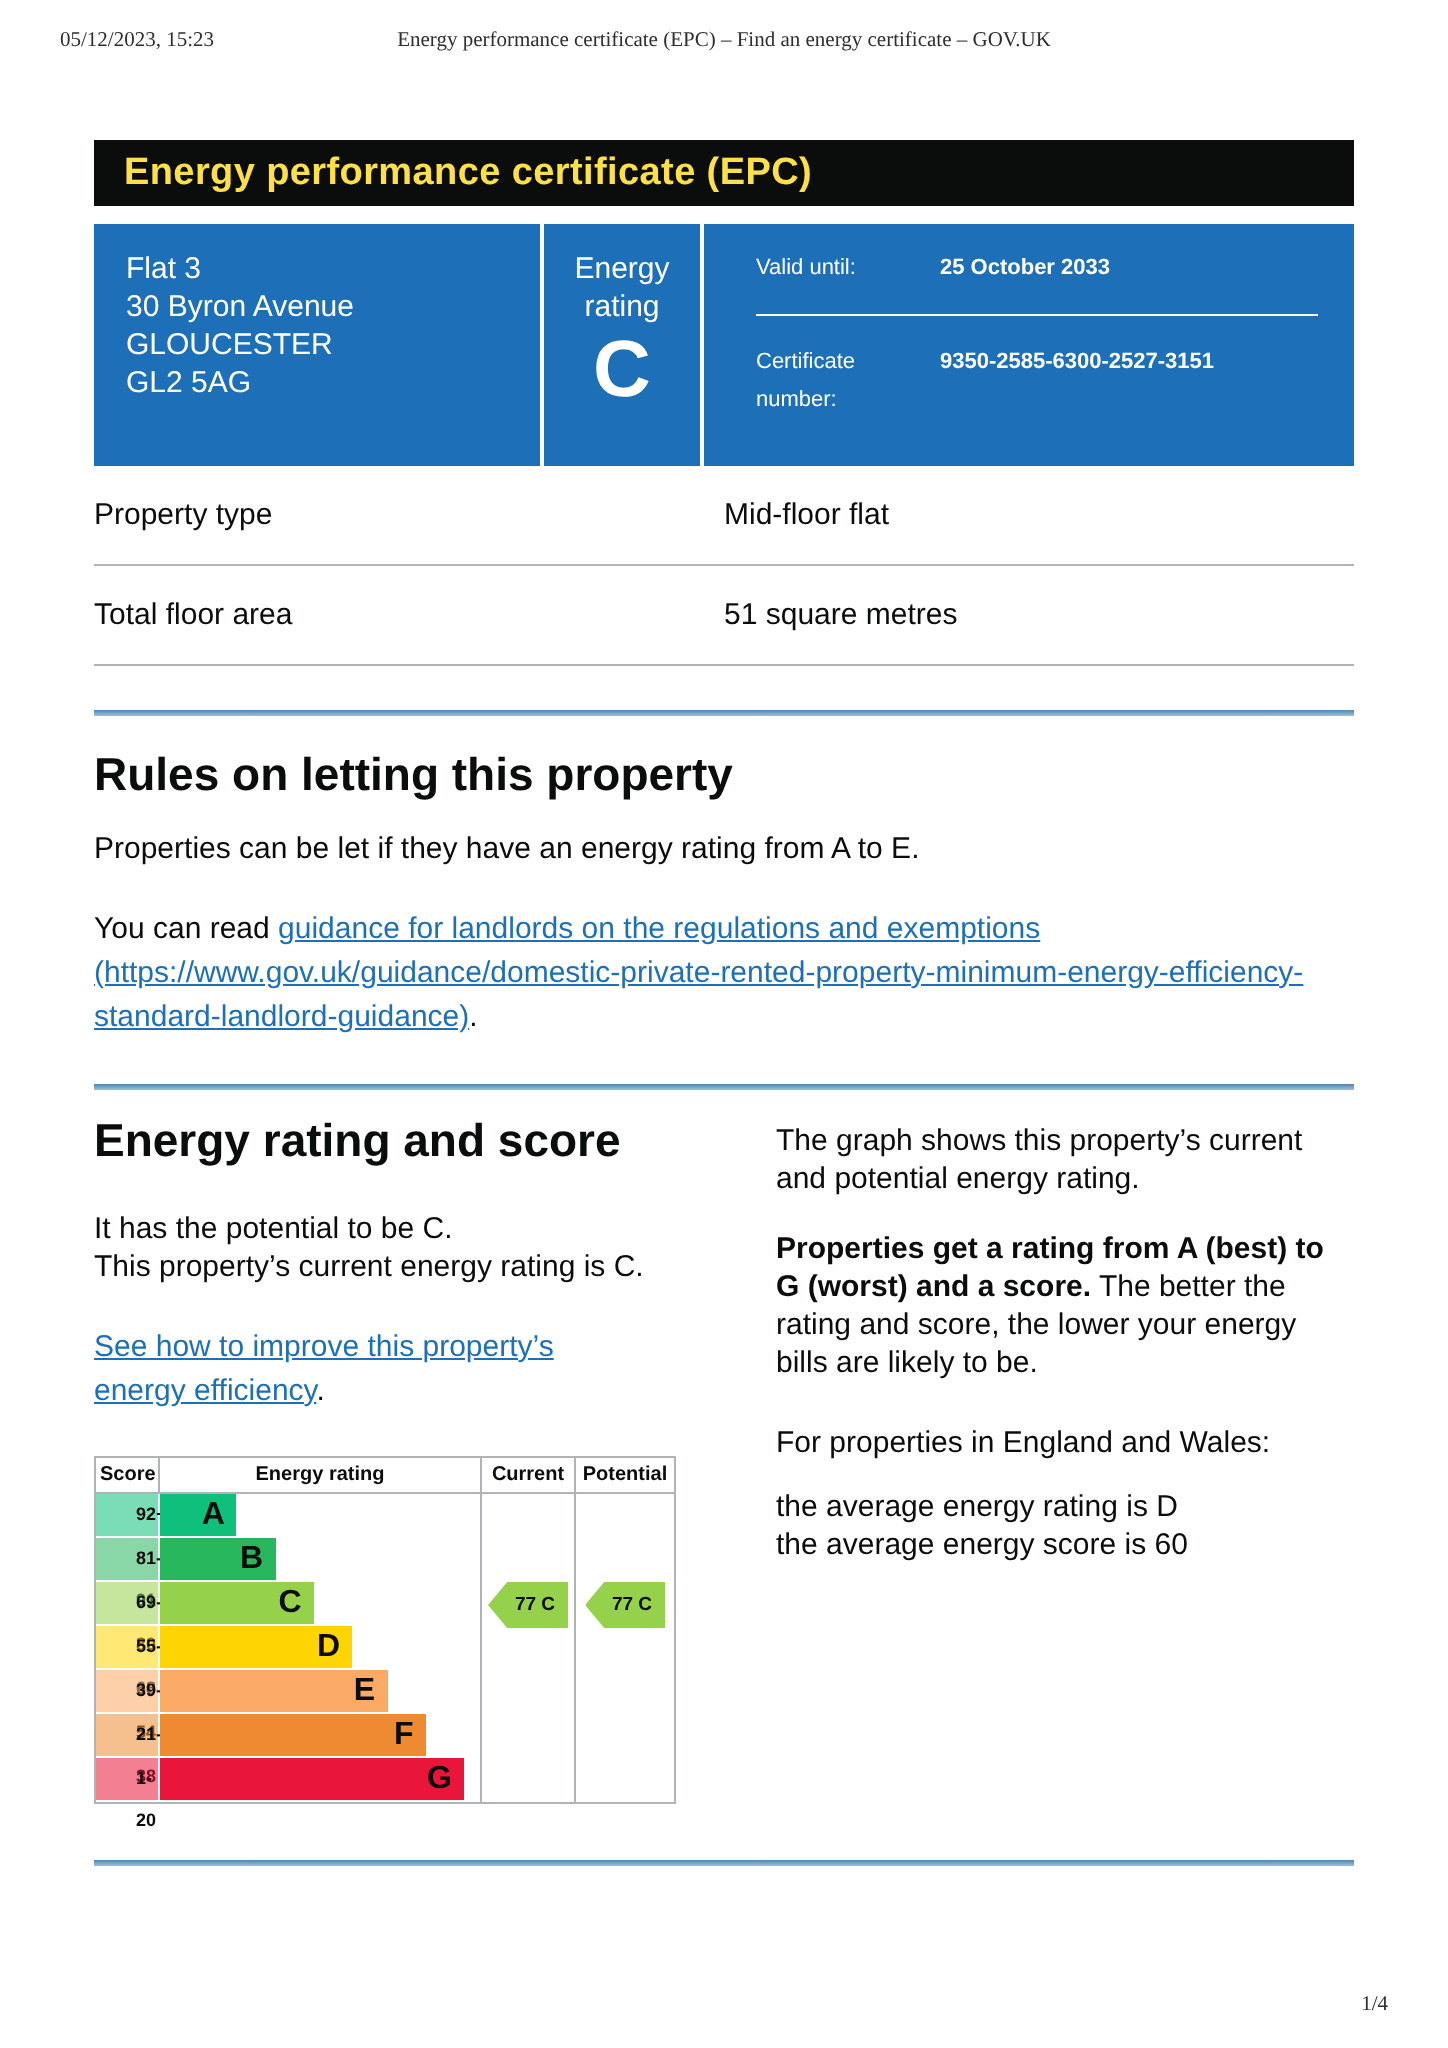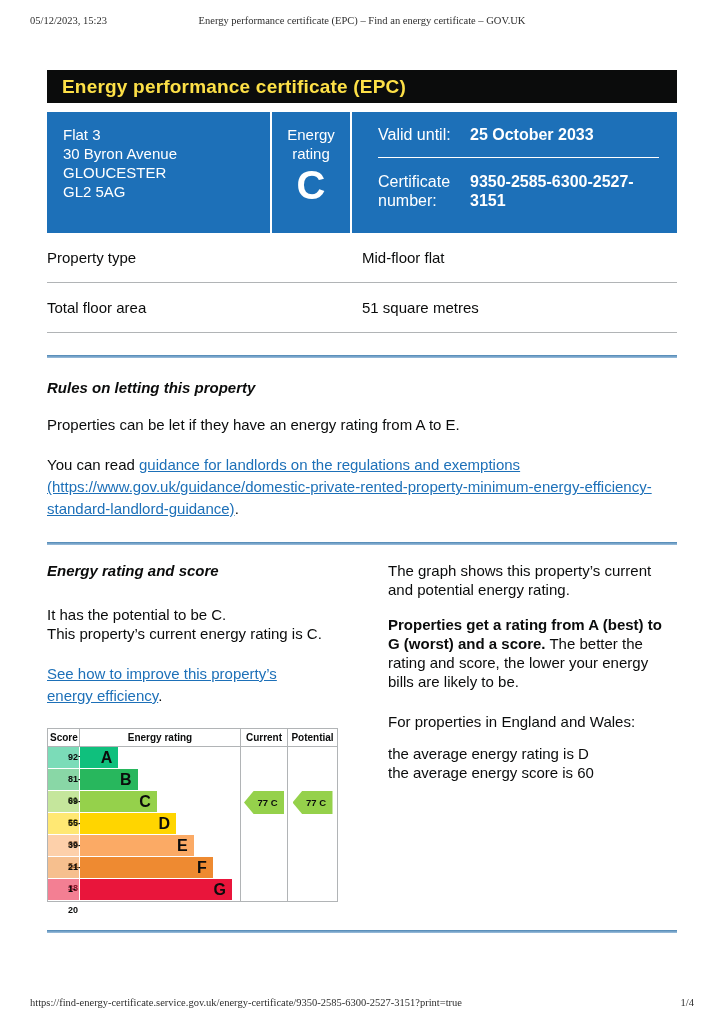--- a/index.html
+++ b/index.html
@@ -27,32 +27,32 @@
   }
 
   .panel { margin-top:9px; display:flex; background:#1d70b8; color:#fff; height:121px; }
   .panel-address { width:223px; padding:13px 16px; font-size:15px; line-height:19px;border-radius:18px; }
   .panel-rating {
     width:82px; border-left:2px solid #fff; border-right:2px solid #fff;
     text-align:center; padding-top:13px;
   }
   .panel-rating .rl { font-size:15px; line-height:19px; }
   .panel-rating .rv { font-size:40px; line-height:42px; font-weight:bold; margin-top:1px; }
-  .panel-validity { flex:1; padding:13px 18px 0 26px; font-size:16px; line-height:19px; }
+  .panel-validity { flex:1; padding:13px 18px 0 26px; font-size:11px; line-height:19px; }
   .vrow { display:flex; }
   .vlabel { width:92px; flex-shrink:0; }
   .vvalue { font-weight:bold; flex:1; }
   .vhr { border:none; border-top:1px solid #fff; margin:13px 0 14px; }
 
   .prop-row { display:flex; padding:15px 0; border-bottom:1px solid #b1b4b6; font-size:15px; line-height:19px; }
   .prop-label { width:315px; }
 
   .section-rule { border:none; height:3px; margin:22px 0 0; background:linear-gradient(#4d86b4,#9fc0dd); }
 
-  h2.sec-h { font-size:15px; font-weight:bold; margin:19px 0 0; line-height:21px;font-style:italic; }
+  h2.sec-h { font-size:23px; font-weight:bold; margin:19px 0 0; line-height:21px; }
   .para { font-size:15px; line-height:19px; margin:17px 0 0; }
   .para.wide { line-height:22px; margin-top:20px; }
   a.lnk { color:#1d70b8; text-decoration:underline; cursor:pointer; }
   .blk { display:block; }
 
   .cols { display:flex; margin-top:15px; }
   .col-left { width:305px; }
   .col-right { width:289px; margin-left:36px; }
   .col-right .para:first-child { margin-top:1px; }
   .bold { font-weight:bold; }
@@ -245,15 +245,14 @@
         <span class="blk">the average energy score is 60</span>
       </p>
     </div>
   </div>
 
   <hr class="section-rule" style="margin-top:28px">
 
 </div>
 
 <div class="print-hf print-footer">
-  <span class="pf-url">https://find-energy-certificate.service.gov.uk/energy-certificate/9350-2585-6300-2527-3151?print=true</span>
   <span class="pf-page">1/4</span>
 </div>
 
 </body></html>

